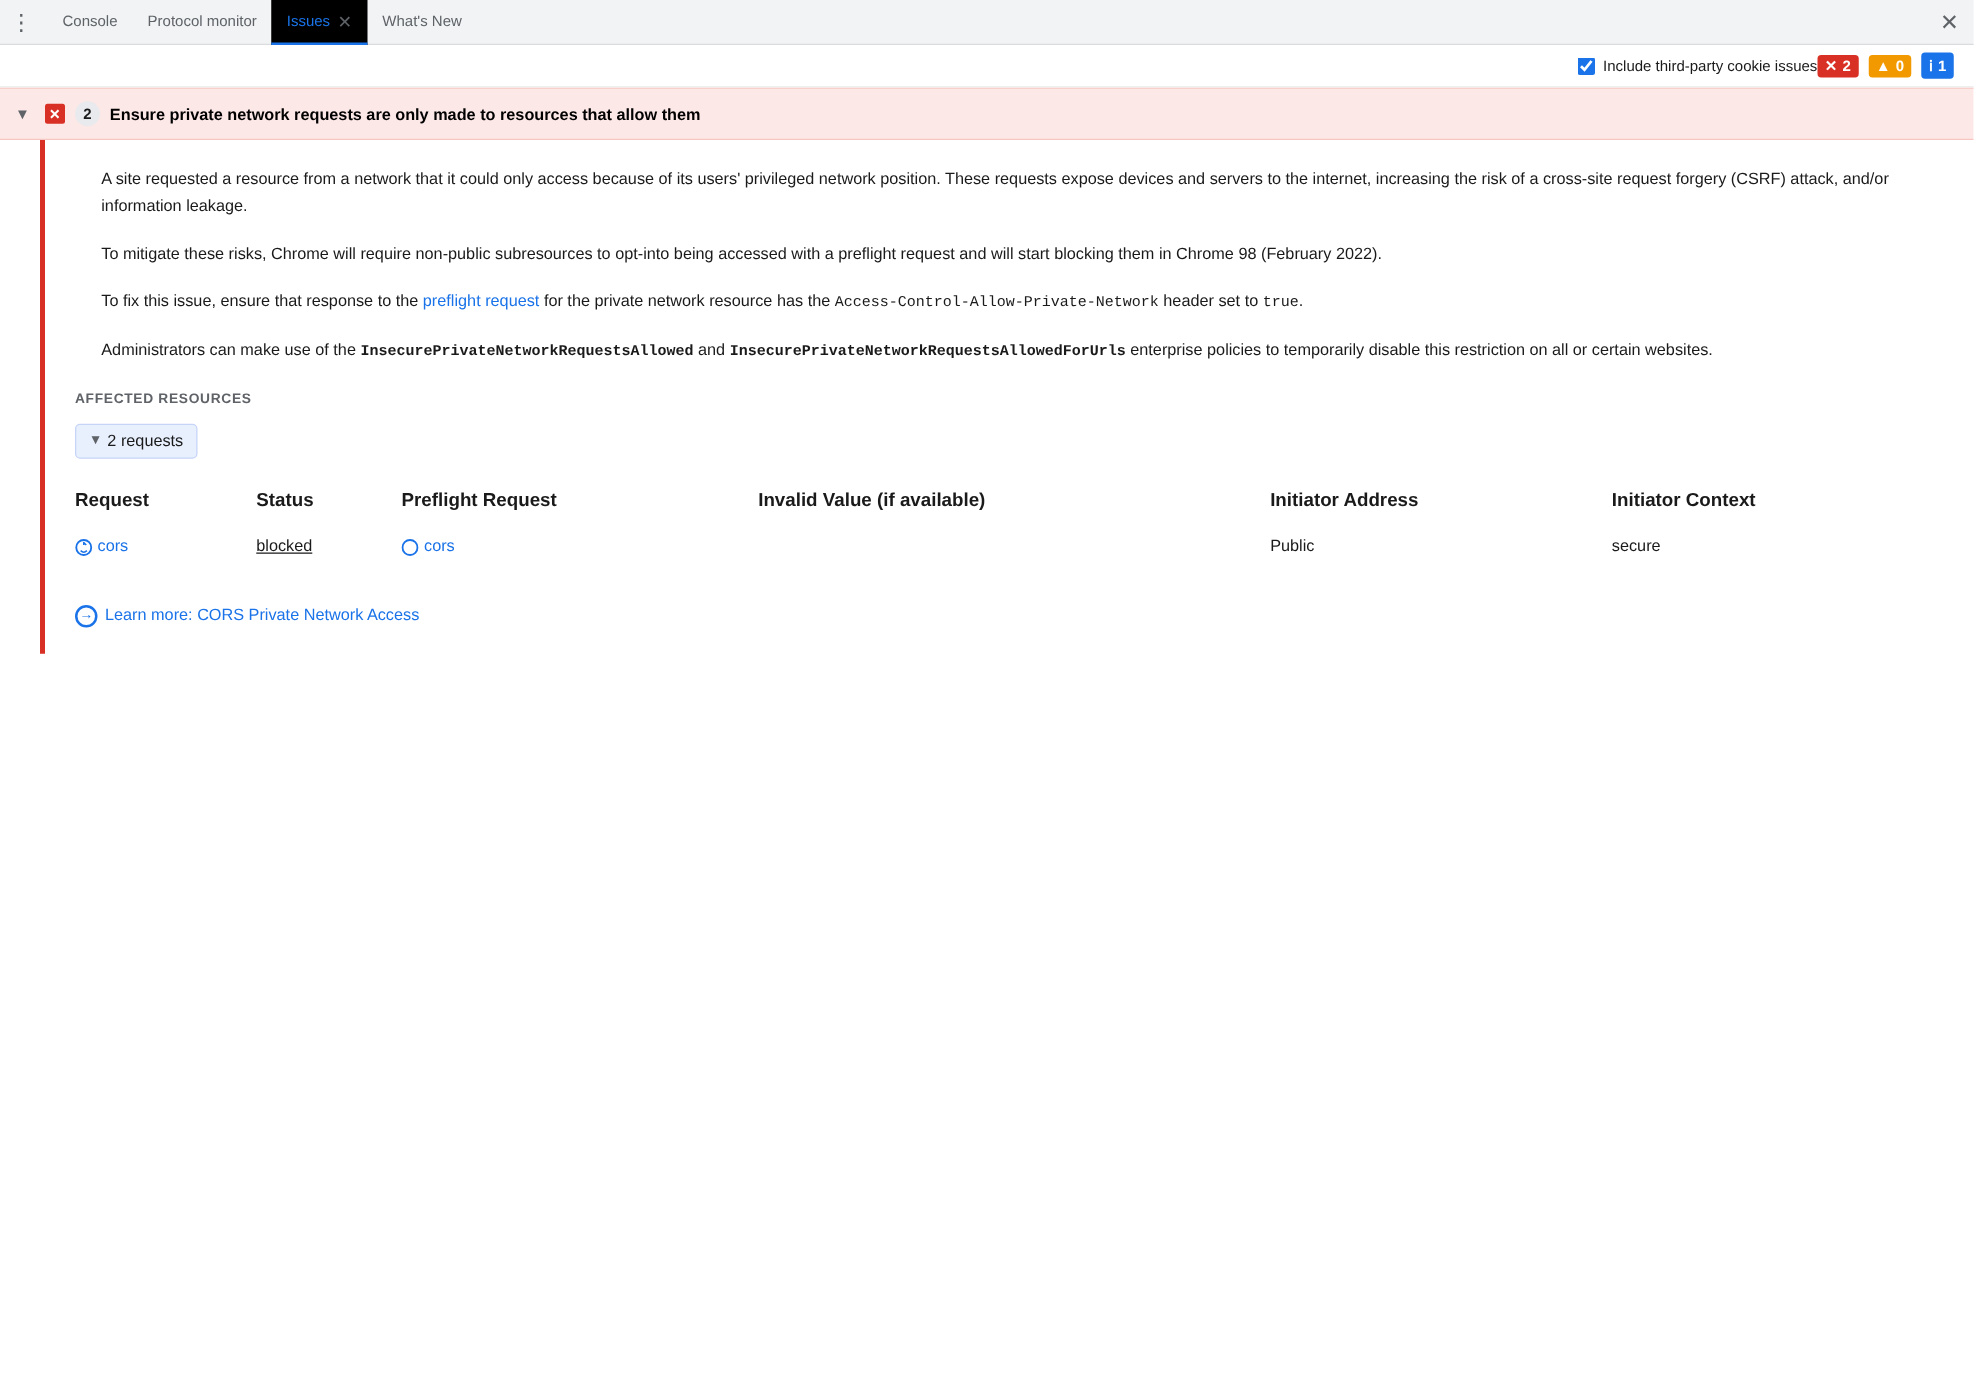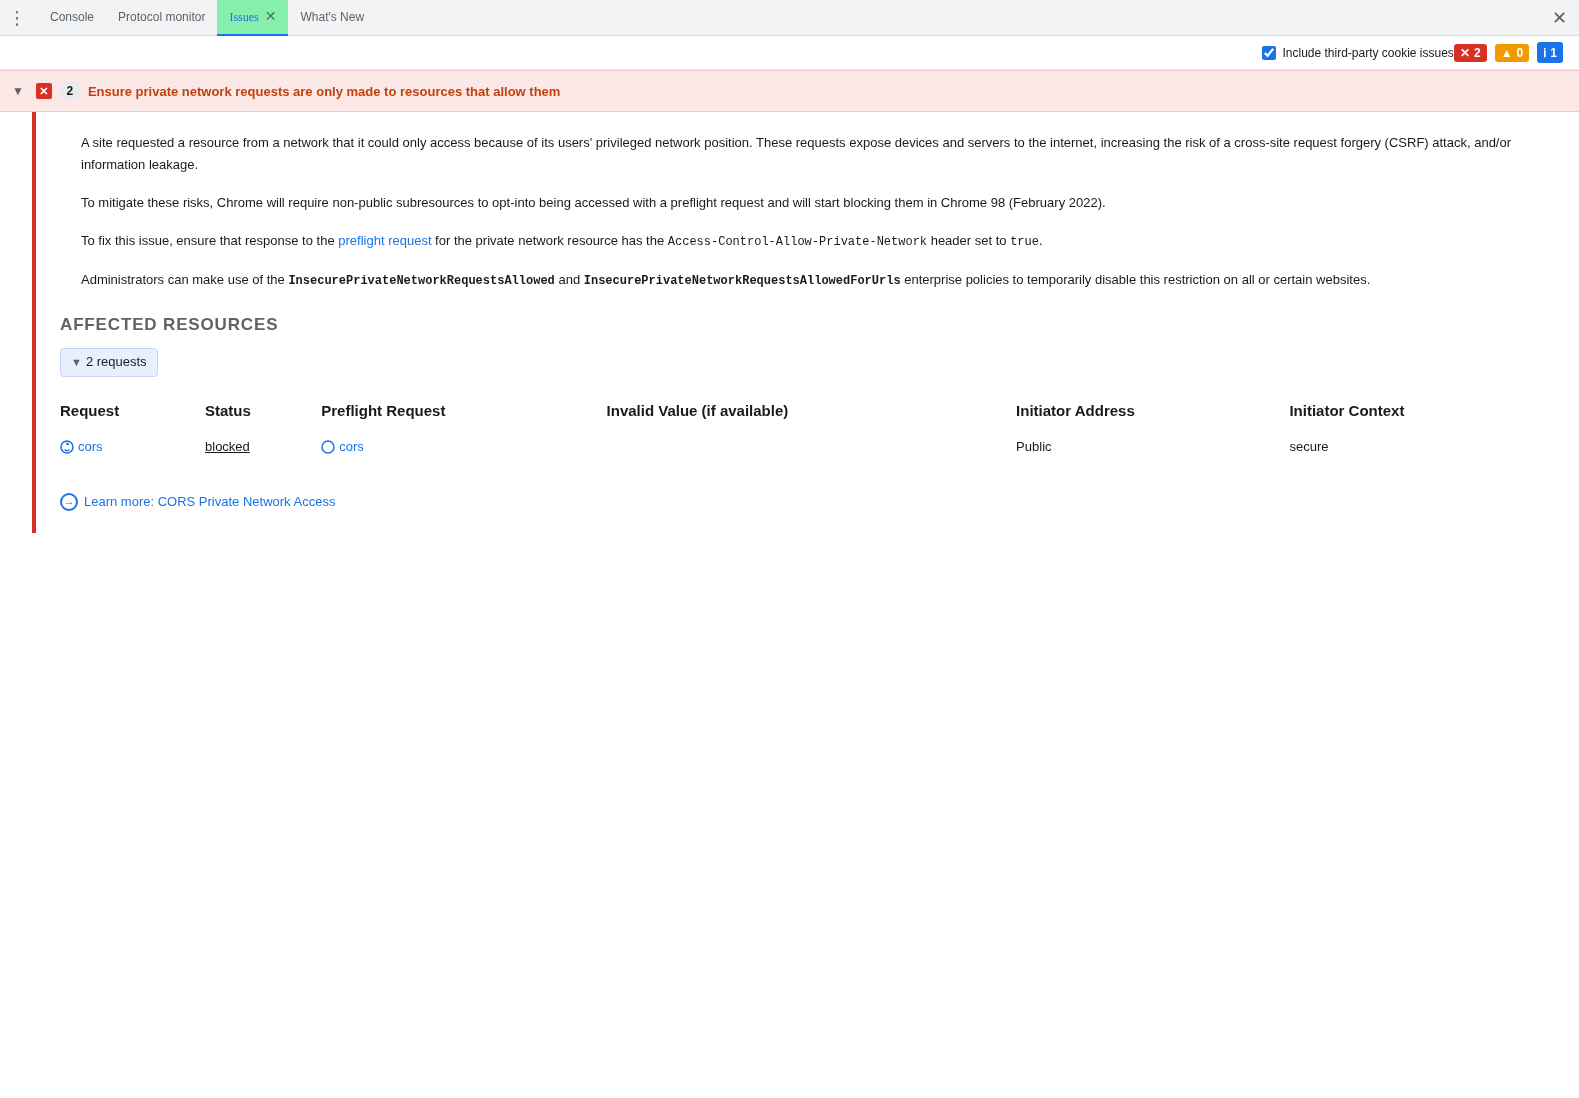--- a/index.html
+++ b/index.html
@@ -39,22 +39,21 @@
       cursor: pointer;
       color: #5f6368;
       font-size: 12px;
       white-space: nowrap;
       border-bottom: 2px solid transparent;
       margin-bottom: -1px;
     }
     .tab.active {
       color: #1a73e8;
       border-bottom: 2px solid #1a73e8;
-      background: #86efac;
-      font-family: Liberation Serif, serif;
+      background: #000000;
     }
     .tab-close {
       margin-left: 6px;
       color: #5f6368;
       font-size: 14px;
       line-height: 1;
     }
     .tab-bar-spacer { flex: 1; }
     .window-close {
       color: #5f6368;
@@ -153,21 +152,21 @@
       height: 20px;
       background: #e8eaed;
       border-radius: 50%;
       font-size: 12px;
       font-weight: 600;
       color: #1a1a1a;
     }
     .issue-title {
       font-size: 13px;
       font-weight: 600;
-      color: #c2410c;
+      color: #000000;
     }
 
     
     .issue-body {
       display: flex;
       padding: 0;
     }
     .issue-left-border {
       width: 4px;
       background: #d93025;
@@ -197,21 +196,21 @@
     code, .mono {
       font-family: 'Courier New', Courier, monospace;
       font-size: 12px;
     }
 
     
     .affected-resources-section {
       margin-top: 20px;
     }
     .affected-resources-label {
-      font-size: 17px;
+      font-size: 11px;
       font-weight: 700;
       color: #5f6368;
       letter-spacing: 0.05em;
       text-transform: uppercase;
       margin-bottom: 10px;
     }
     .requests-toggle {
       display: inline-flex;
       align-items: center;
       gap: 4px;

